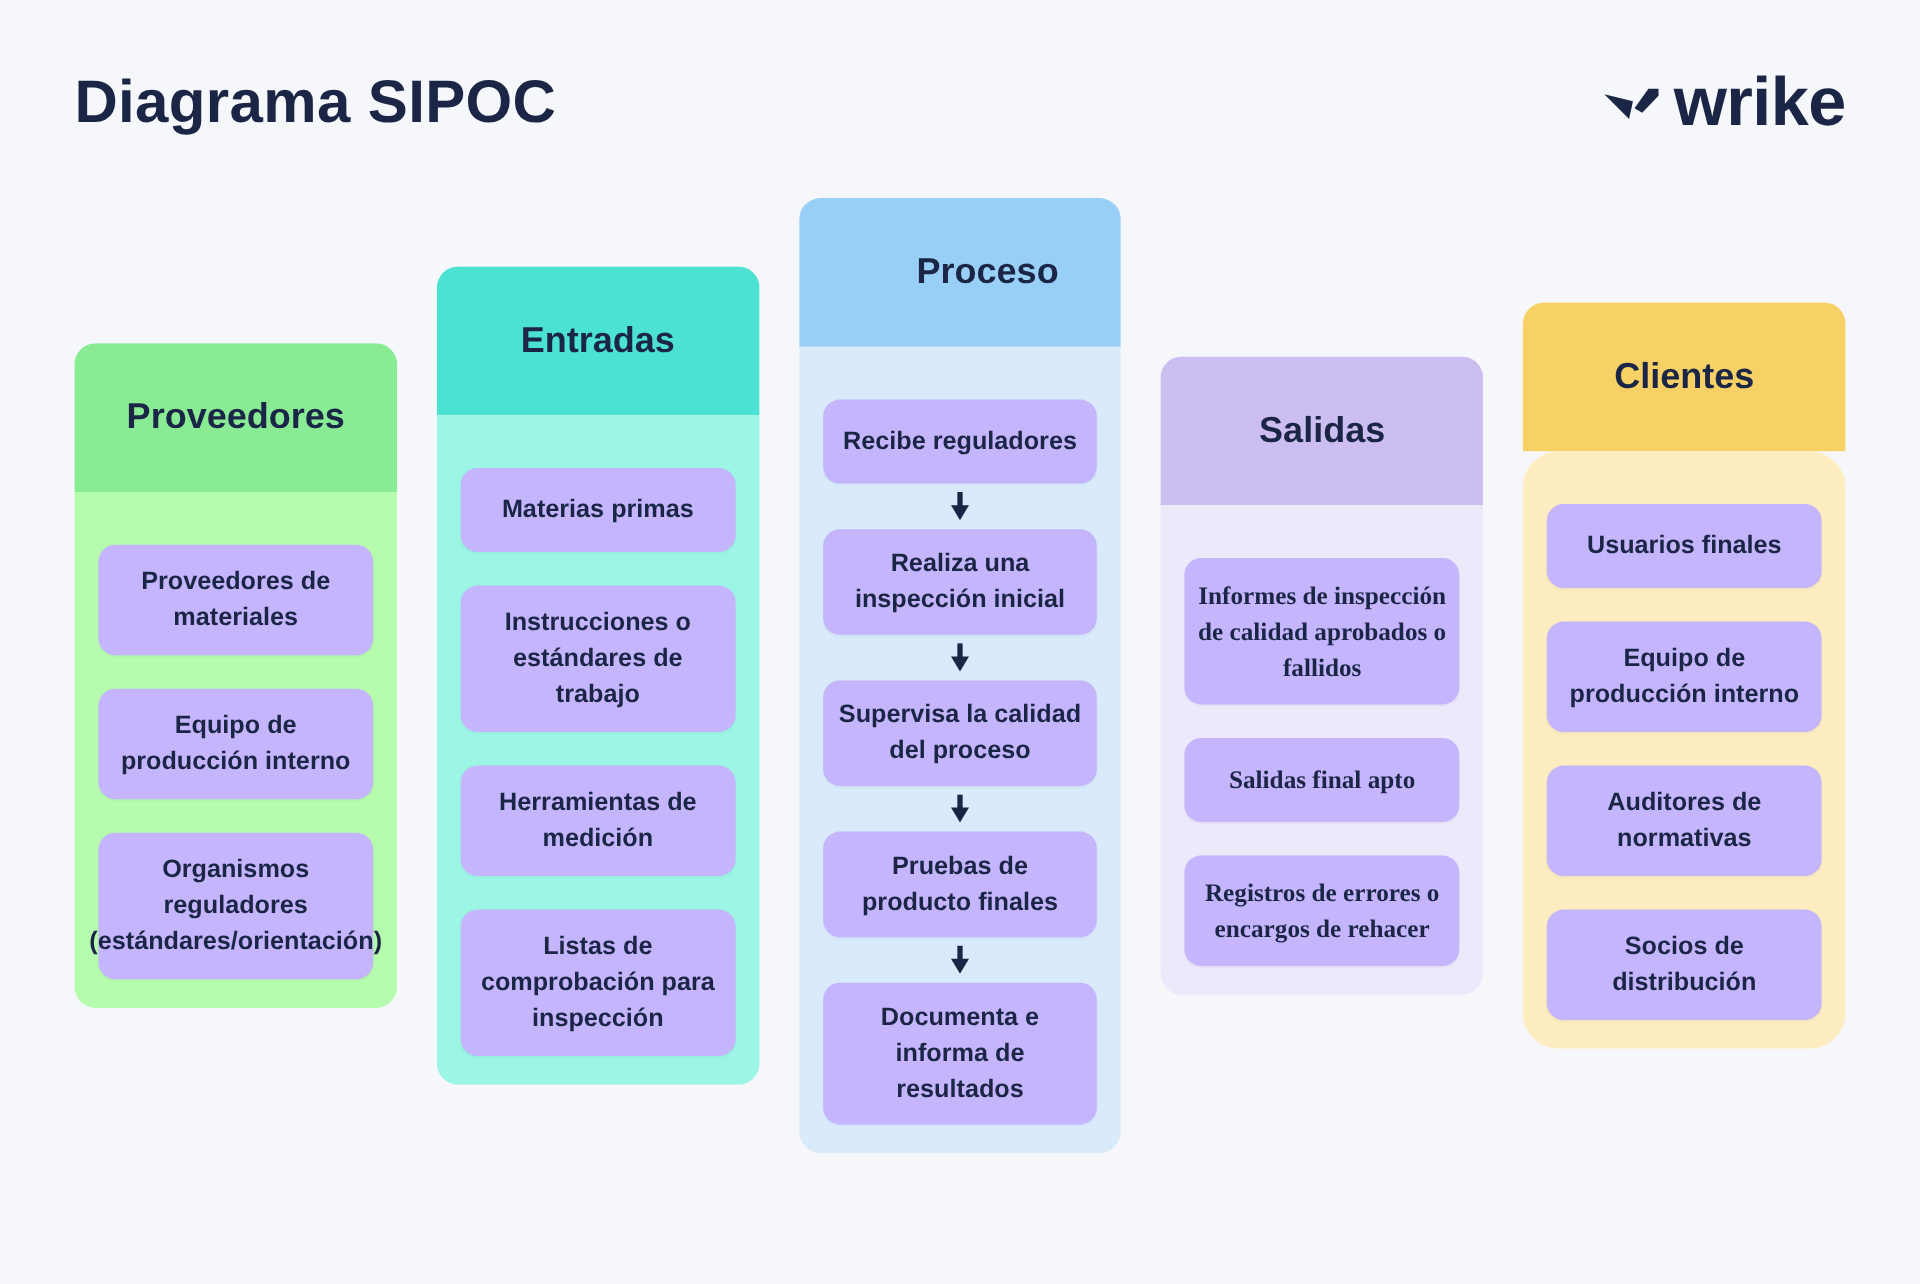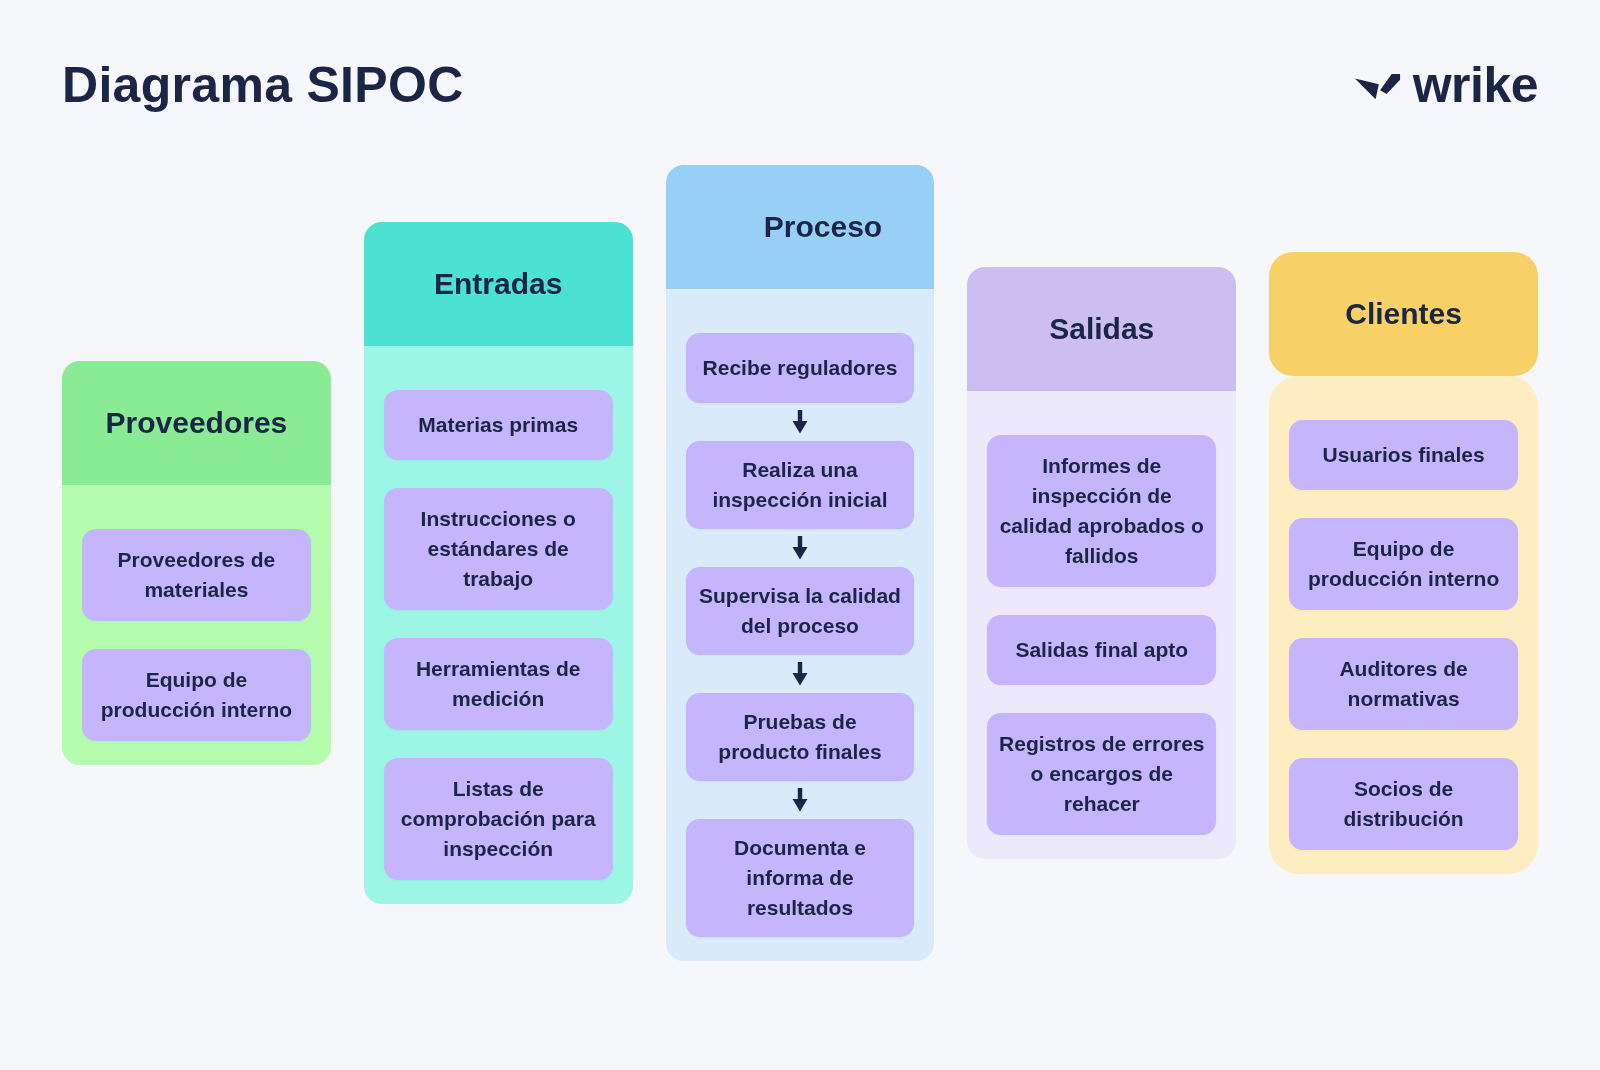--- a/index.html
+++ b/index.html
@@ -23,21 +23,21 @@
   }
   .page-title {
     margin: 0;
     font-size: 50px;
     font-weight: 700;
     letter-spacing: 0.3px;
     color: #1b2545;
   }
   .logo { display: flex; align-items: center; gap: 11px; }
   .logo-text {
-    font-size: 50px;
+    font-size: 57px;
     font-weight: 700;
     letter-spacing: -0.5px;
     color: #1b2545;
   }
 
   
   .board {
     display: flex;
     gap: 33px;
     margin-top: 51px;
@@ -107,20 +107,21 @@
     </div>
   </div>
 
   <div class="board">
 
     <section class="column">
       <div class="column-header" style="background-color: rgb(138, 235, 149);">Proveedores</div>
       <div class="column-body" style="background-color: rgb(182, 252, 174);">
         <div class="card">Proveedores de materiales</div>
         <div class="card">Equipo de producción interno</div>
+        <div class="card">Organismos reguladores (estándares/orientación)</div>
       </div>
     </section>
 
     <section class="column">
       <div class="column-header" style="background-color: rgb(75, 226, 210);">Entradas</div>
       <div class="column-body" style="background-color: rgb(157, 246, 229);">
         <div class="card">Materias primas</div>
         <div class="card">Instrucciones o estándares de trabajo</div>
         <div class="card">Herramientas de medición</div>
         <div class="card">Listas de comprobación para inspección</div>
@@ -149,29 +150,29 @@
         <svg class="arrow" width="20" height="24" viewBox="0 0 20 24" aria-hidden="true">
           <rect x="7.8" y="0" width="4.4" height="13" fill="#1b2545"></rect>
           <polygon points="2.5,11 17.5,11 10,23.5" fill="#1b2545"></polygon>
         </svg>
         <div class="card">Documenta e informa de resultados</div>
       </div>
     </section>
 
     <section class="column">
       <div class="column-header" style="background-color: rgb(204, 190, 241);">Salidas</div>
-      <div class="column-body" style="background-color: rgb(236, 233, 250);">
+      <div class="column-body" style="background-color: rgb(236, 233, 250); font-family: Liberation Serif, serif;">
         <div class="card">Informes de inspección de calidad aprobados o fallidos</div>
         <div class="card">Salidas final apto</div>
         <div class="card">Registros de errores o encargos de rehacer</div>
       </div>
     </section>
 
     <section class="column">
-      <div class="column-header" style="background-color: rgb(248, 209, 102); border-radius: 24px;">Clientes</div>
+      <div class="column-header" style="background-color: rgb(248, 209, 102);">Clientes</div>
       <div class="column-body" style="background-color: rgb(253, 237, 193); border-radius: 30px;">
         <div class="card">Usuarios finales</div>
         <div class="card">Equipo de producción interno</div>
         <div class="card">Auditores de normativas</div>
         <div class="card">Socios de distribución</div>
       </div>
     </section>
 
   </div>
 </div>

